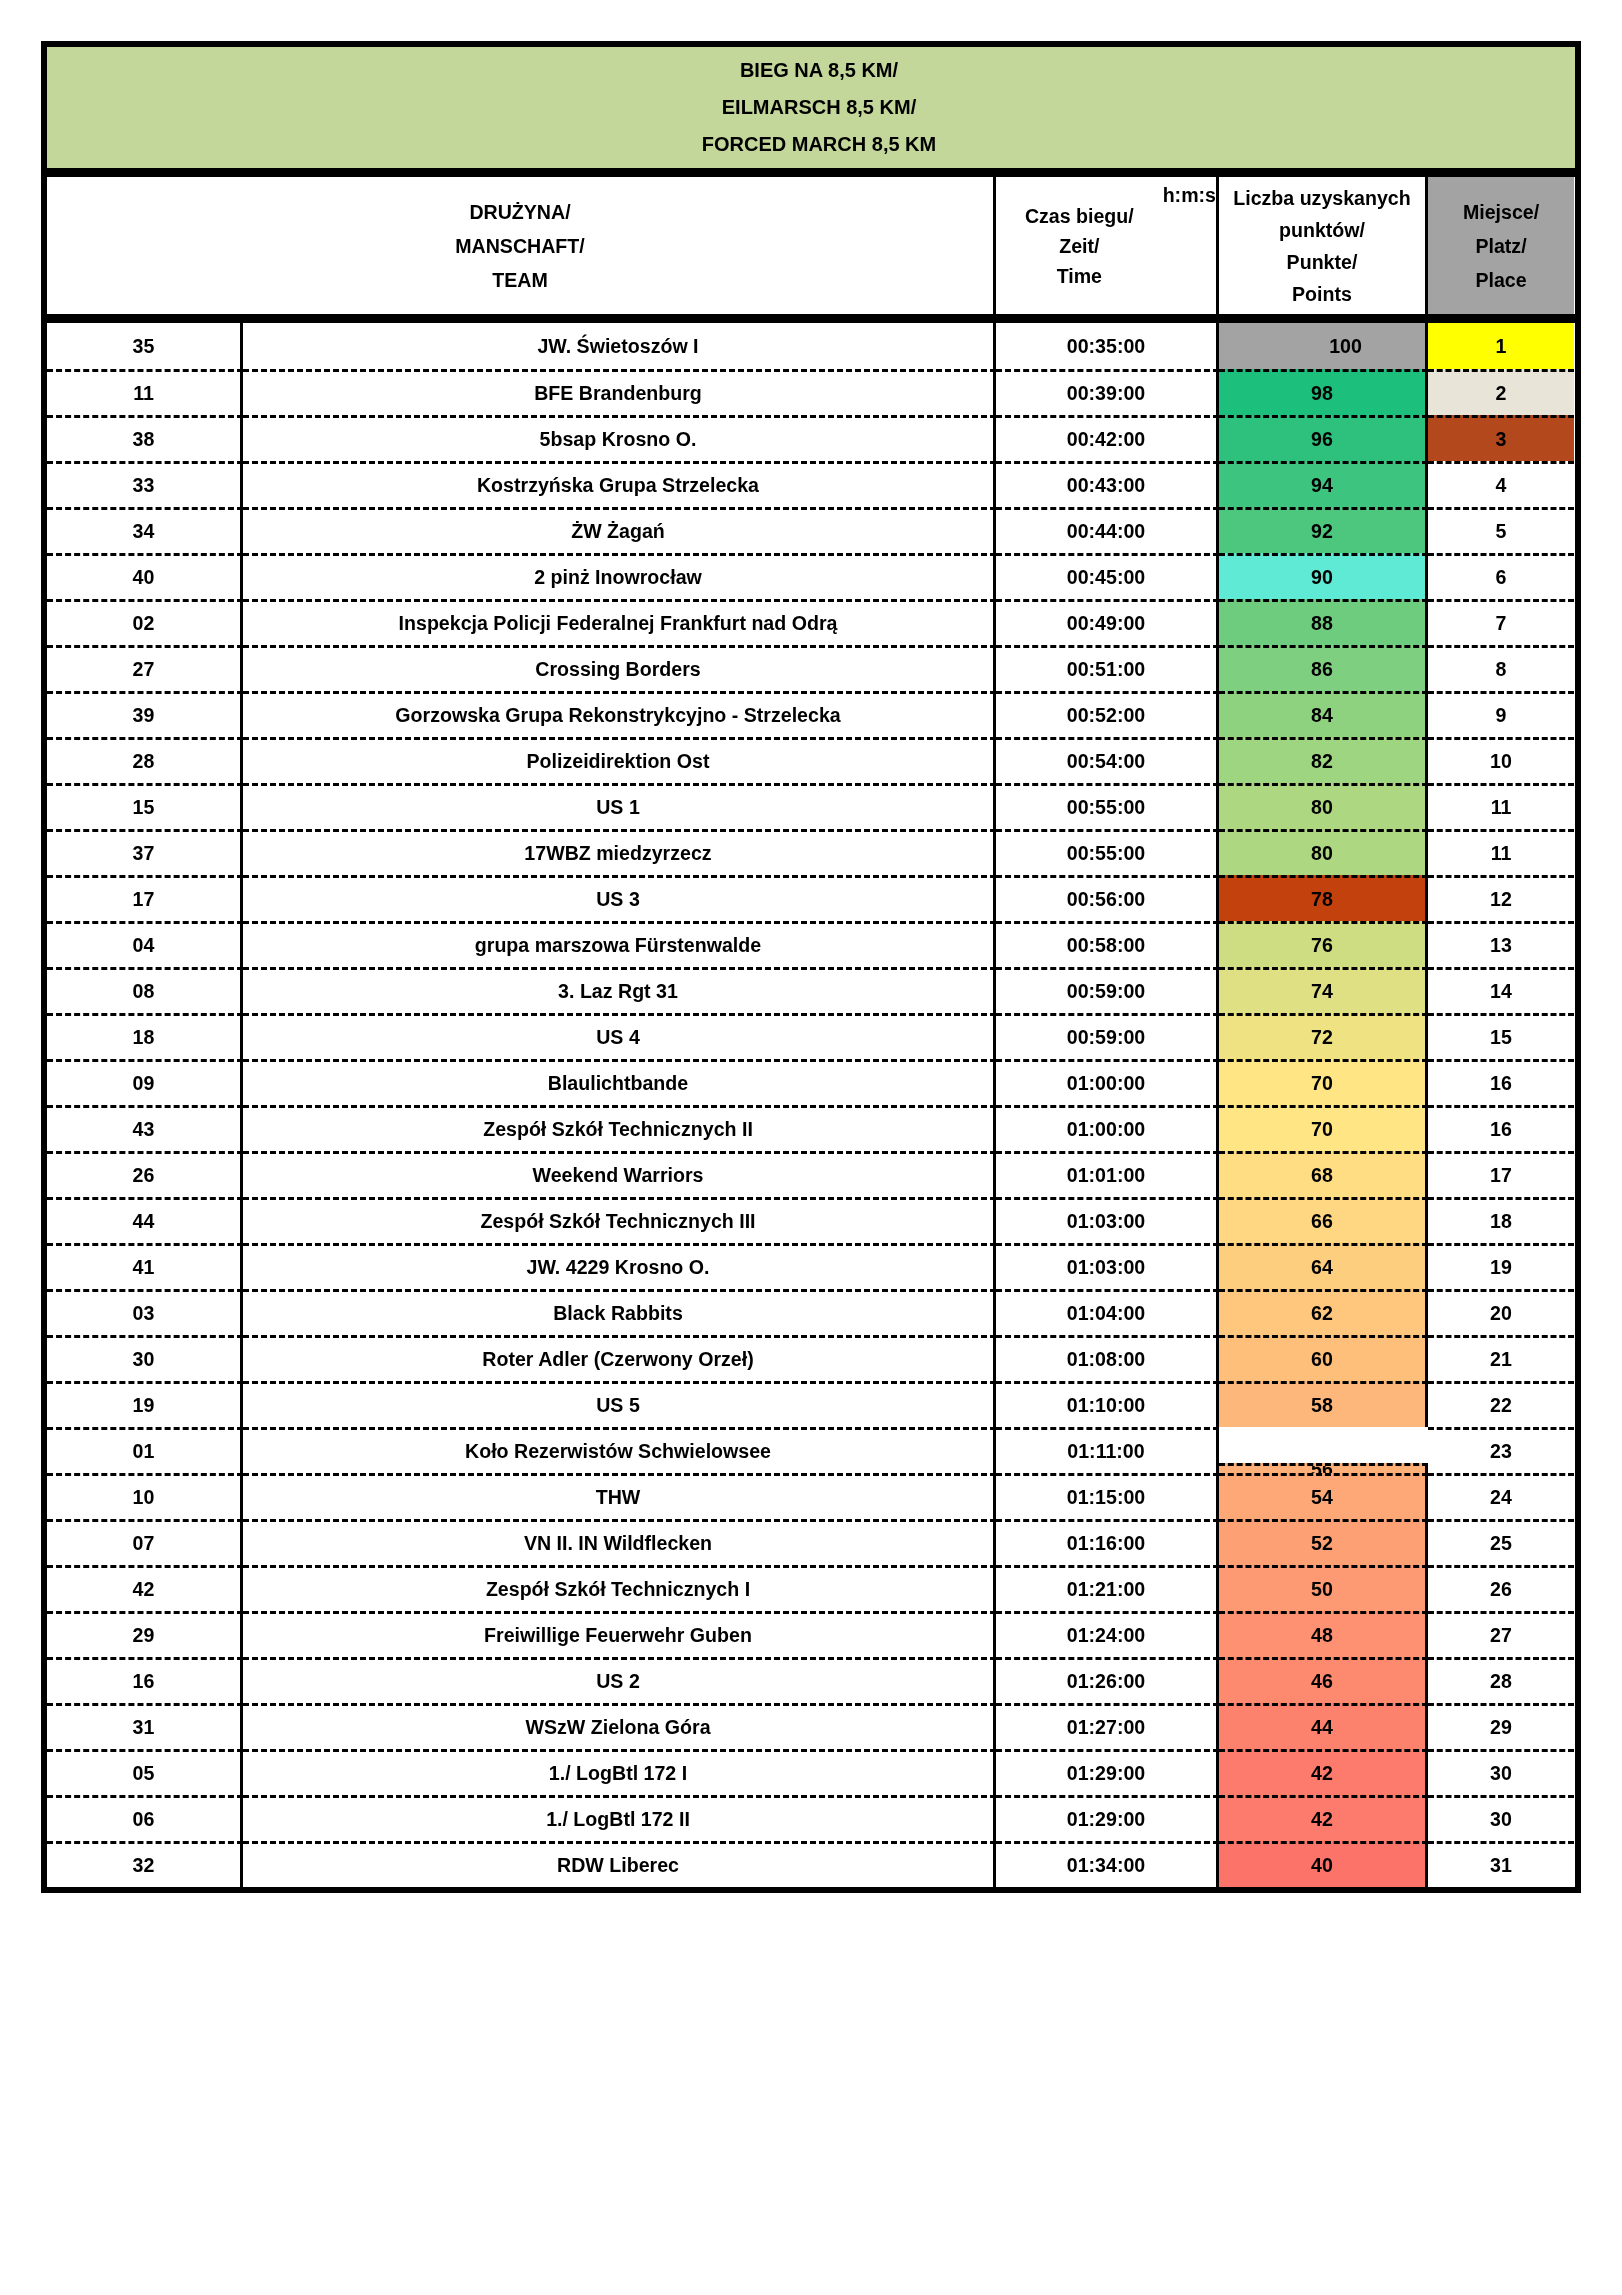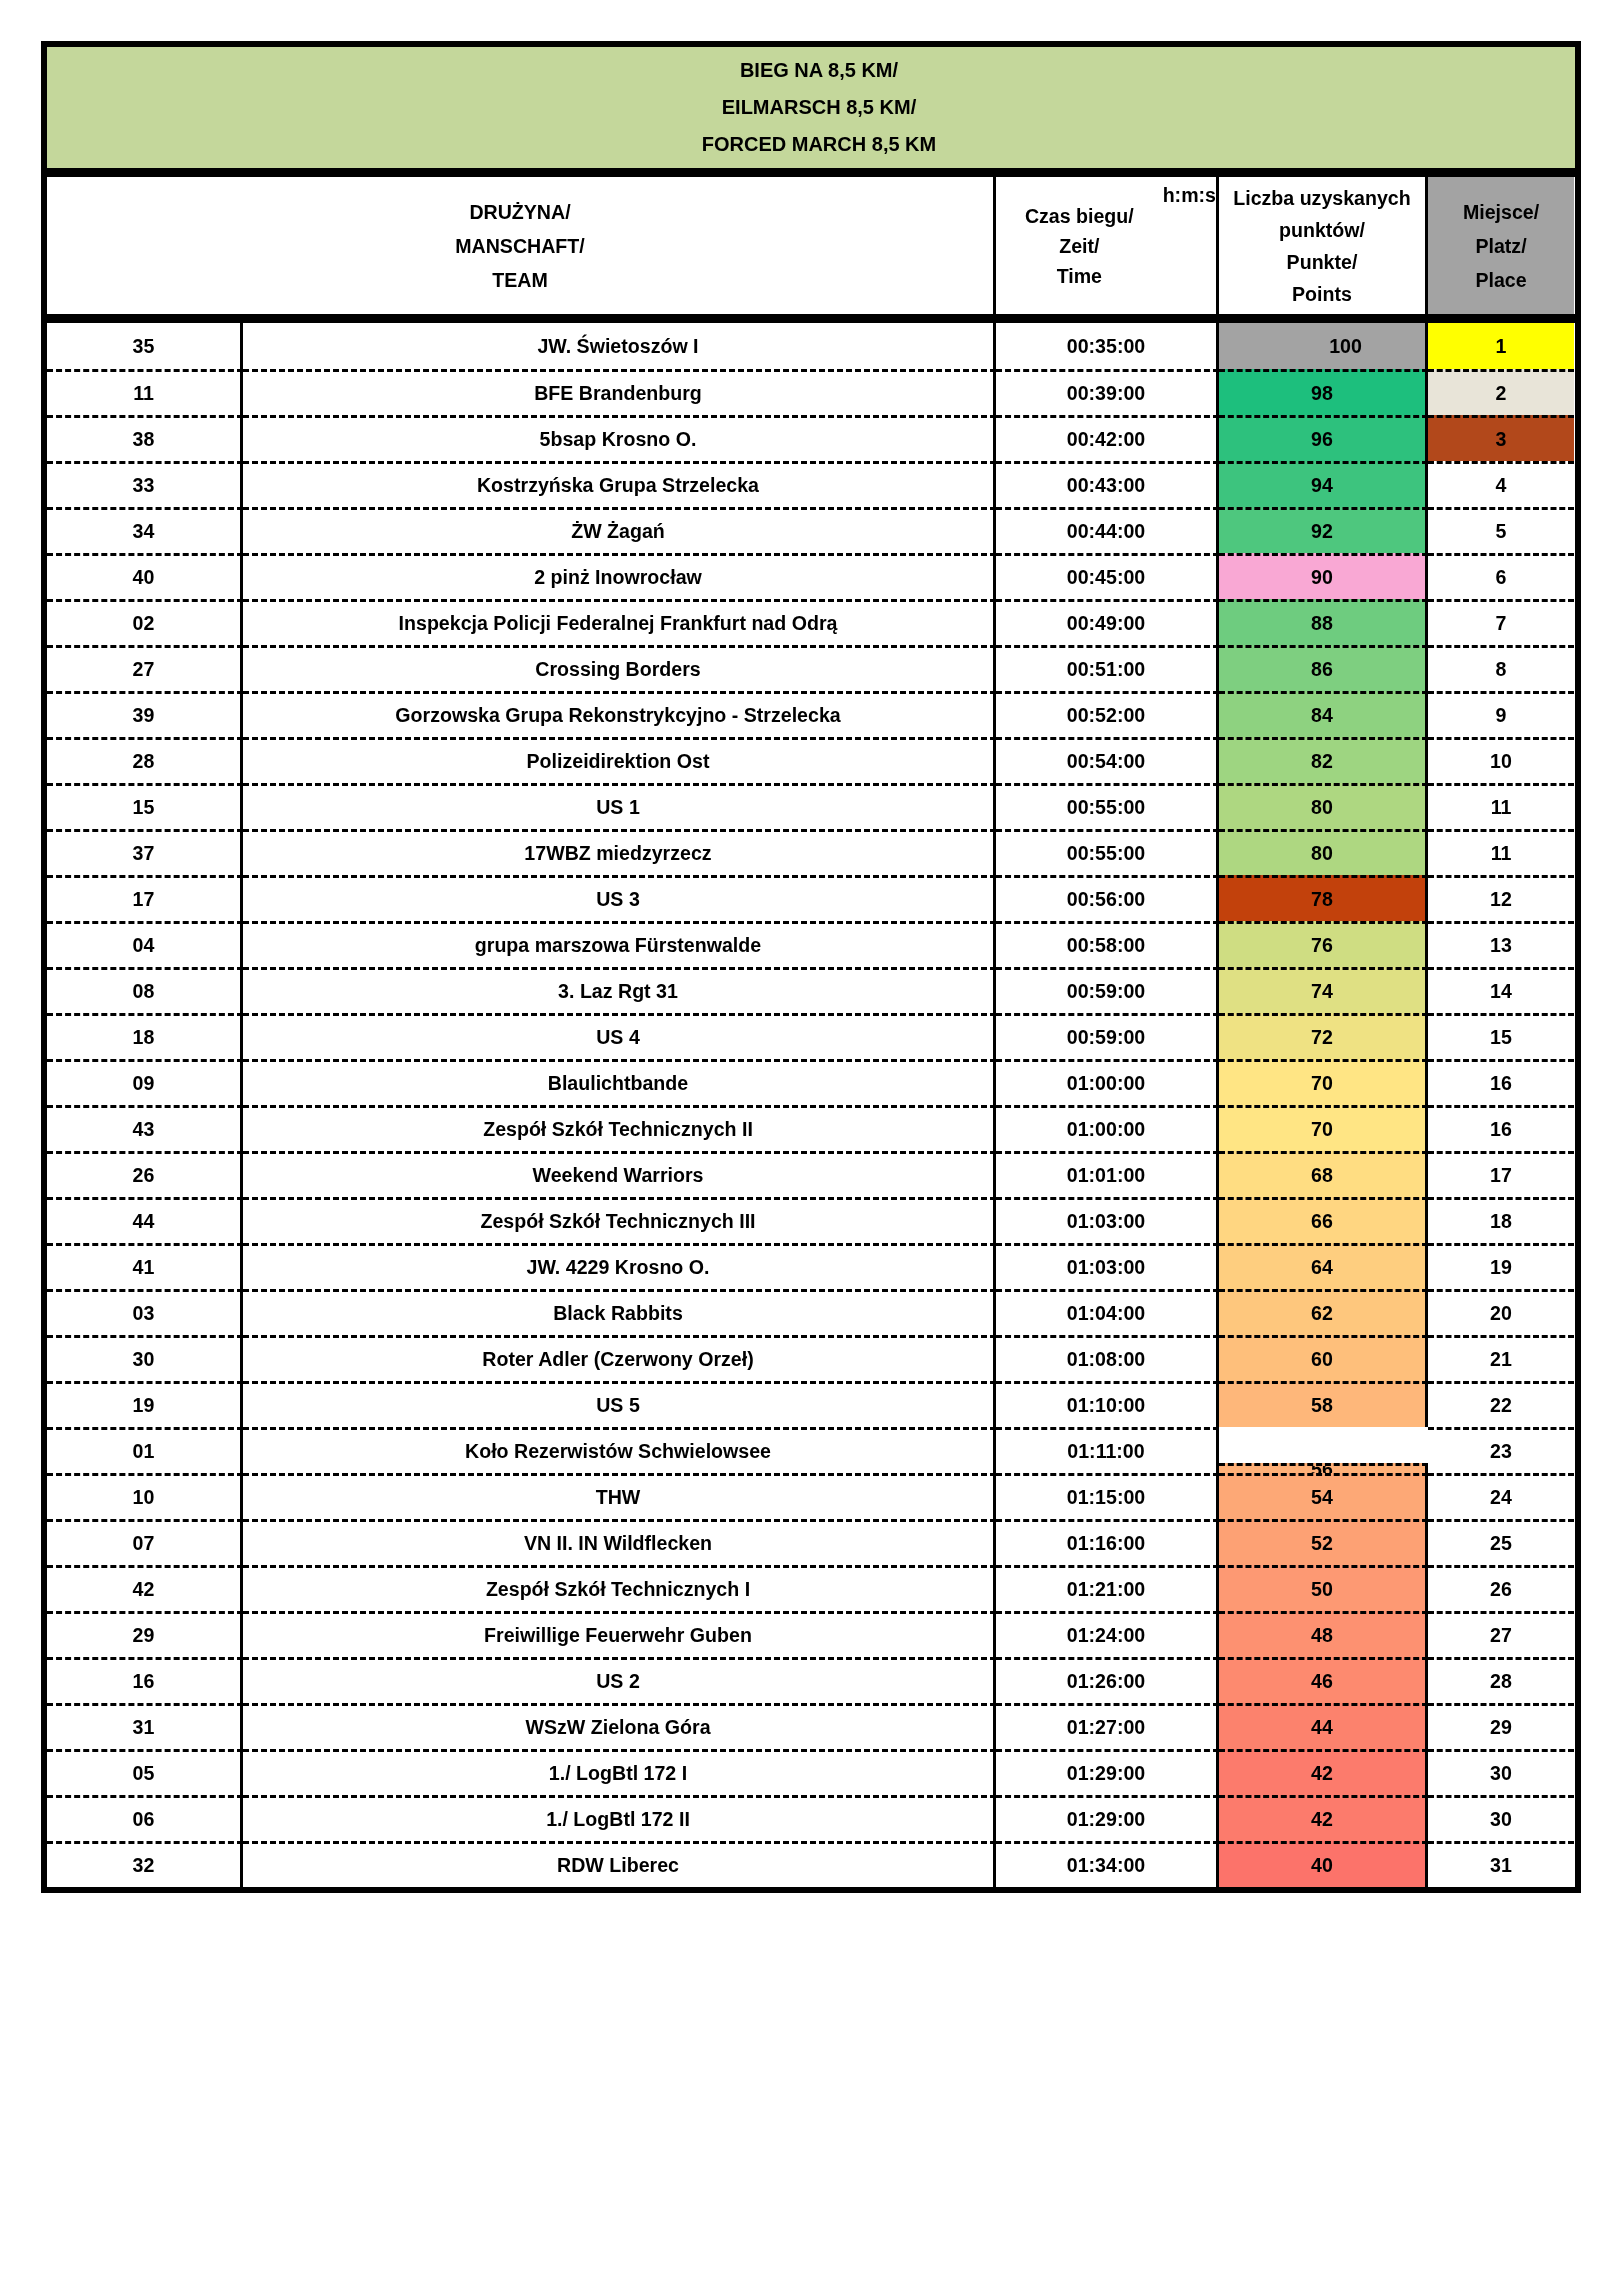--- a/index.html
+++ b/index.html
@@ -149,21 +149,21 @@
       <div class="cell c4" style="background: rgb(61, 196, 126);">94</div>
       <div class="cell c5">4</div>
       <div class="cell c1">34</div>
       <div class="cell c2">ŻW Żagań</div>
       <div class="cell c3">00:44:00</div>
       <div class="cell c4" style="background: rgb(78, 199, 126);">92</div>
       <div class="cell c5">5</div>
       <div class="cell c1">40</div>
       <div class="cell c2">2 pinż Inowrocław</div>
       <div class="cell c3">00:45:00</div>
-      <div class="cell c4" style="background: #f9a8d4;">90</div>
+      <div class="cell c4" style="background: #5eead4;">90</div>
       <div class="cell c5">6</div>
       <div class="cell c1">02</div>
       <div class="cell c2">Inspekcja Policji Federalnej Frankfurt nad Odrą</div>
       <div class="cell c3">00:49:00</div>
       <div class="cell c4" style="background: rgb(110, 204, 127);">88</div>
       <div class="cell c5">7</div>
       <div class="cell c1">27</div>
       <div class="cell c2">Crossing Borders</div>
       <div class="cell c3">00:51:00</div>
       <div class="cell c4" style="background: rgb(126, 207, 128);">86</div>

